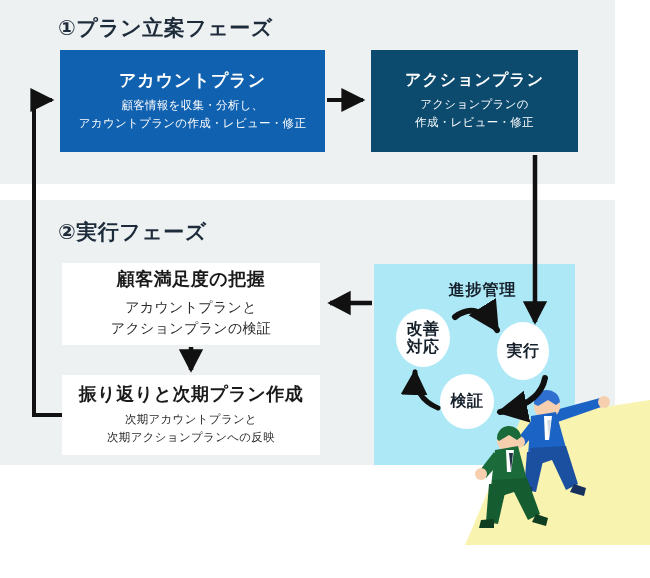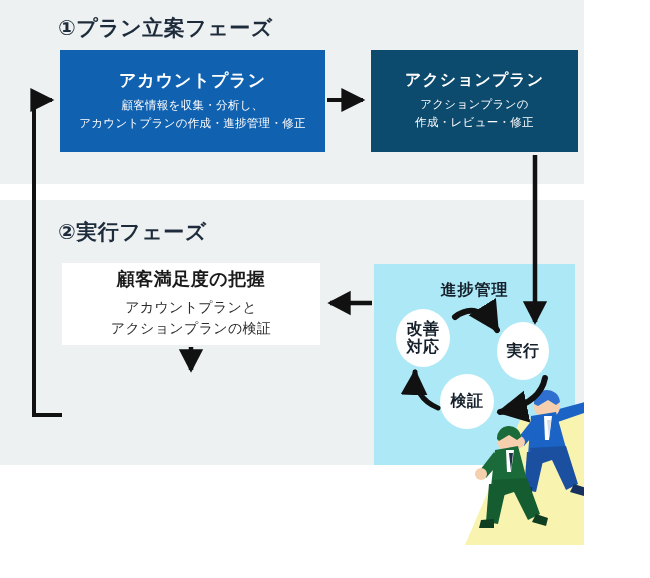--- a/index.html
+++ b/index.html
@@ -2,21 +2,21 @@
 <html><head>
 <meta charset="utf-8">
 <style>
   html,body{margin:0;padding:0;background:#ffffff;}
   body{
     font-family:"Liberation Sans","DejaVu Sans",sans-serif;
     -webkit-font-smoothing:antialiased;
   }
   #canvas{
     position:relative;
-    width:584px;height:578px;
+    width:650px;height:578px;
     background:#ffffff;
     overflow:hidden;
   }
 
   
   .panel{
     position:absolute;
     background:#edf1f2;
   }
   #panel-plan{left:0;top:0;width:615px;height:184px;}
@@ -90,20 +90,21 @@
     position:absolute;
     left:374px;top:264px;width:201px;height:201px;
     background:#ade8f7;
   }
   #progress-title{
     position:absolute;
     left:374px;top:280px;width:201px;
     text-align:center;
     font-size:16px;font-weight:700;color:#15202b;
     letter-spacing:1px;
+    padding-left:8px;
   }
 
   
   .circle{
     position:absolute;
     background:#ffffff;
     border-radius:50%;
     display:flex;align-items:center;justify-content:center;
     text-align:center;
     font-size:16px;font-weight:700;color:#15202b;
@@ -129,35 +130,40 @@
   <div class="panel" id="panel-exec"></div>
 
   <div id="panel-progress"></div>
 
   <div class="phase-title" id="title-plan">①プラン立案フェーズ</div>
   <div class="phase-title" id="title-exec">②実行フェーズ</div>
 
   <div class="box" id="box-account">
     <div class="b-title">アカウントプラン</div>
     <div class="b-line">顧客情報を収集・分析し、</div>
-    <div class="b-line">アカウントプランの作成・進捗管理・修正</div>
+    <div class="b-line">アカウントプランの作成・レビュー・修正</div>
   </div>
 
   <div class="box" id="box-action">
     <div class="b-title">アクションプラン</div>
     <div class="b-line">アクションプランの</div>
     <div class="b-line">作成・レビュー・修正</div>
   </div>
 
   <div class="box" id="box-satisfaction">
     <div class="b-title">顧客満足度の把握</div>
     <div class="b-line">アカウントプランと</div>
     <div class="b-line">アクションプランの検証</div>
   </div>
 
+  <div class="box" id="box-review">
+    <div class="b-title">振り返りと次期プラン作成</div>
+    <div class="b-line">次期アカウントプランと</div>
+    <div class="b-line">次期アクションプランへの反映</div>
+  </div>
 
   <div id="progress-title">進捗管理</div>
 
   <div class="circle" id="circle-kaizen">
     <div>
       <span>改善</span><br>
       <span>対応</span>
     </div>
   </div>
   <div class="circle" id="circle-jikkou">

